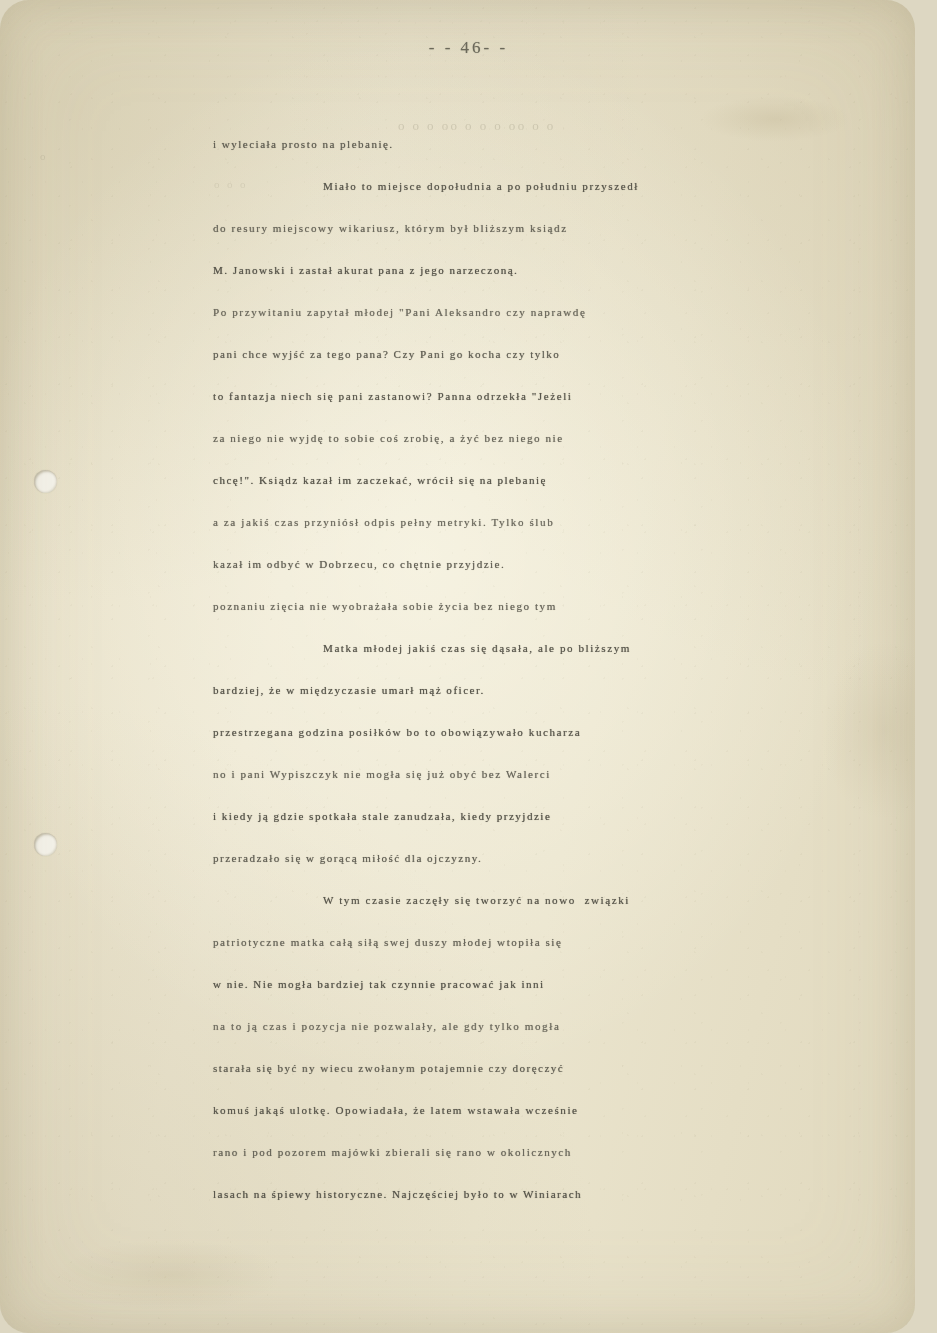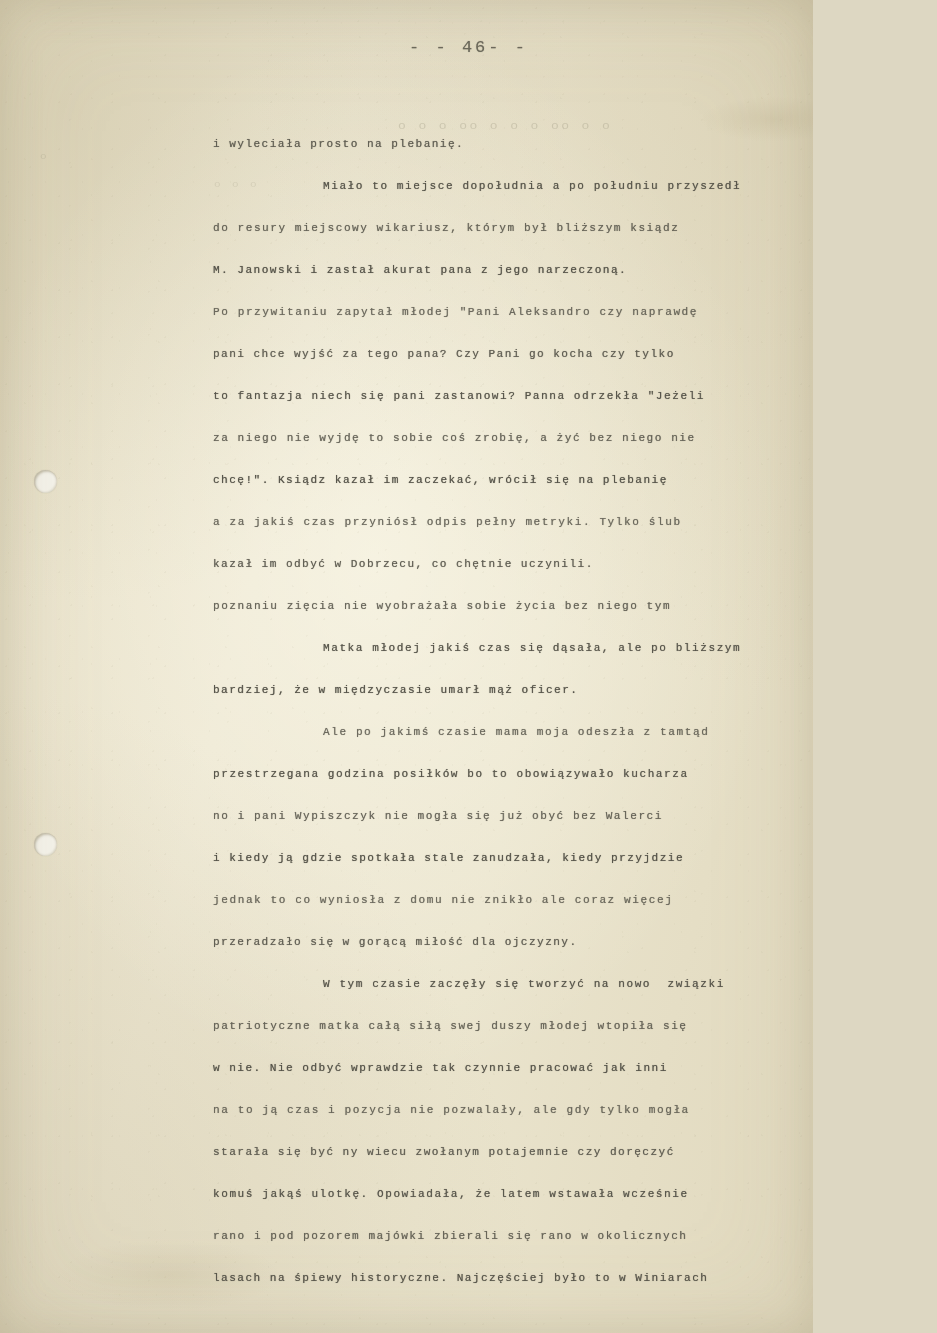--- a/index.html
+++ b/index.html
@@ -4,32 +4,33 @@
 <title>Typescript page 46</title>
 <style>
   html, body {
     margin: 0;
     padding: 0;
     background: #ddd7c2;
   }
 
   .page {
     position: relative;
-    width: 813px;
+    width: 915px;
     height: 1333px;
     overflow: hidden;
     background-color: #e8e2cb;
     background-image:
       radial-gradient(ellipse 70% 55% at 46% 42%, rgba(255,253,240,0.55) 0%, rgba(255,253,240,0.0) 72%),
       radial-gradient(ellipse 120% 90% at 100% 0%, rgba(205,194,162,0.50) 0%, rgba(205,194,162,0) 58%),
       radial-gradient(ellipse 110% 80% at 0% 100%, rgba(201,191,160,0.45) 0%, rgba(201,191,160,0) 60%),
       radial-gradient(ellipse 100% 60% at 8% 8%, rgba(197,188,156,0.38) 0%, rgba(197,188,156,0) 62%),
       linear-gradient(103deg, #e4dcc2 0%, #ece6d1 34%, #eae4cd 62%, #e0d8bd 100%);
-    font-family: Liberation Mono, monospace;
+    font-family: Liberation Serif, serif;
     color: #4d4b41;
+    border-radius: 29px;
   }
 
   
   .grain {
     position: absolute;
     inset: 0;
     pointer-events: none;
     opacity: 0.5;
     background-image:
       radial-gradient(circle at 12% 18%, rgba(150,140,110,0.14) 0 1px, transparent 1px),
@@ -155,33 +156,31 @@
       <div class="line v1">i wyleciała prosto na plebanię.</div>
       <div class="line v2 indent">Miało to miejsce dopołudnia a po południu przyszedł</div>
       <div class="line v3">do resury miejscowy wikariusz, którym był bliższym ksiądz</div>
       <div class="line v4">M. Janowski i zastał akurat pana z jego narzeczoną.</div>
       <div class="line v5">Po przywitaniu zapytał młodej "Pani Aleksandro czy naprawdę</div>
       <div class="line v1">pani chce wyjść za tego pana? Czy Pani go kocha czy tylko</div>
       <div class="line v2">to fantazja niech się pani zastanowi? Panna odrzekła "Jeżeli</div>
       <div class="line v3">za niego nie wyjdę to sobie coś zrobię, a żyć bez niego nie</div>
       <div class="line v4">chcę!". Ksiądz kazał im zaczekać, wrócił się na plebanię</div>
       <div class="line v5">a za jakiś czas przyniósł odpis pełny metryki. Tylko ślub</div>
-      <div class="line v1">kazał im odbyć w Dobrzecu, co chętnie uczynili.</div>
+      <div class="line v1">kazał im odbyć w Dobrzecu, co chętnie przyjdzie.</div>
       <div class="line v3">poznaniu zięcia nie wyobrażała sobie życia bez niego tym</div>
       <div class="line v2 indent">Matka młodej jakiś czas się dąsała, ale po bliższym</div>
       <div class="line v4">bardziej, że w międzyczasie umarł mąż oficer.</div>
-      <div class="line v5 indent">Ale po jakimś czasie mama moja odeszła z tamtąd</div>
       <div class="line v2">przestrzegana godzina posiłków bo to obowiązywało kucharza</div>
       <div class="line v3">no i pani Wypiszczyk nie mogła się już obyć bez Walerci</div>
       <div class="line v4">i kiedy ją gdzie spotkała stale zanudzała, kiedy przyjdzie</div>
-      <div class="line v5">jednak to co wyniosła z domu nie znikło ale coraz więcej</div>
       <div class="line v1">przeradzało się w gorącą miłość dla ojczyzny.</div>
       <div class="line v2 indent">W tym czasie zaczęły się tworzyć na nowo  związki</div>
       <div class="line v3">patriotyczne matka całą siłą swej duszy młodej wtopiła się</div>
-      <div class="line v4">w nie. Nie odbyć wprawdzie tak czynnie pracować jak inni</div>
+      <div class="line v4">w nie. Nie mogła bardziej tak czynnie pracować jak inni</div>
       <div class="line v5">na to ją czas i pozycja nie pozwalały, ale gdy tylko mogła</div>
       <div class="line v1">starała się być ny wiecu zwołanym potajemnie czy doręczyć</div>
       <div class="line v2">komuś jakąś ulotkę. Opowiadała, że latem wstawała wcześnie</div>
       <div class="line v3">rano i pod pozorem majówki zbierali się rano w okolicznych</div>
       <div class="line v4">lasach na śpiewy historyczne. Najczęściej było to w Winiarach</div>
     </div>
 
   <div class="punch-hole hole-1"></div>
   <div class="punch-hole hole-2"></div>
 

